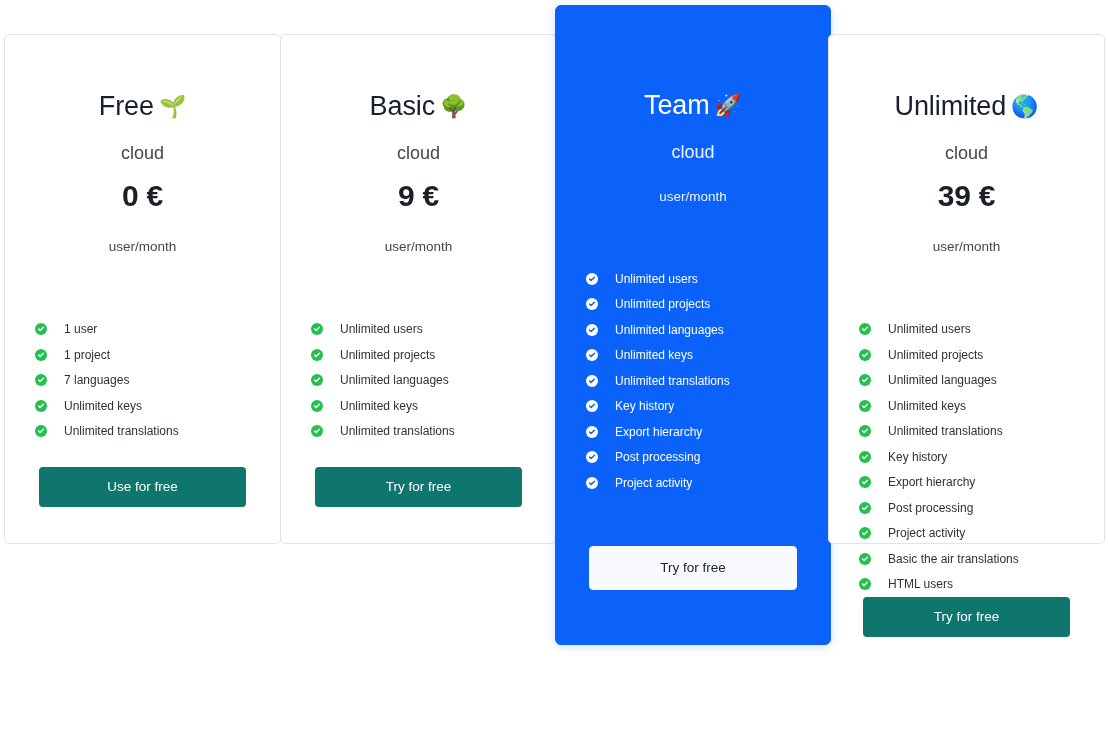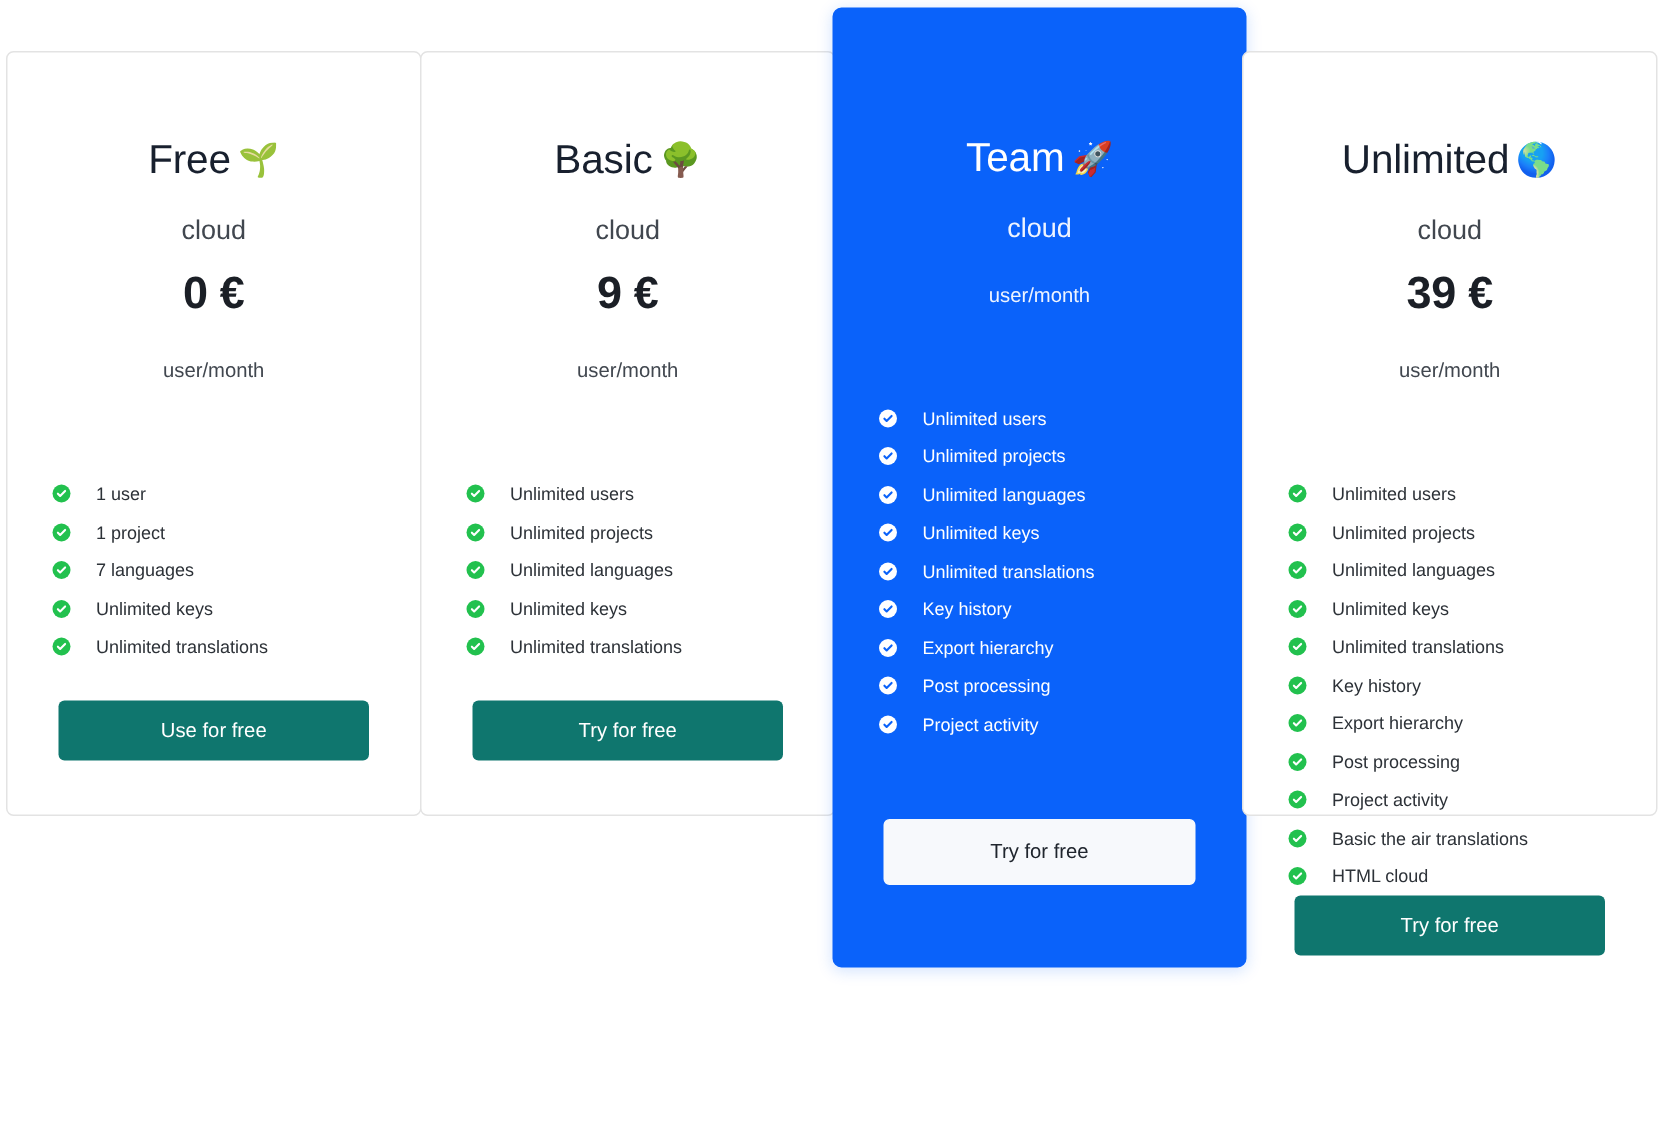--- a/index.html
+++ b/index.html
@@ -467,21 +467,21 @@
             </svg>
           </span>
           <span class="feature-label">Basic the air translations</span>
         </li>
       <li class="feature-item">
           <span class="check-icon">
             <svg width="8" height="8" viewBox="0 0 8 8">
               <path d="M1.6 4.1 L3.1 5.6 L6.4 2.3" fill="none" stroke-width="1.4" stroke-linecap="round" stroke-linejoin="round"></path>
             </svg>
           </span>
-          <span class="feature-label">HTML cloud</span>
+          <span class="feature-label">HTML users</span>
         </li>
     </ul>
     <div class="cta-wrap">
       <button class="cta-button">Try for free</button>
     </div>
   </div>
 
 </div>
 
 </body></html>

